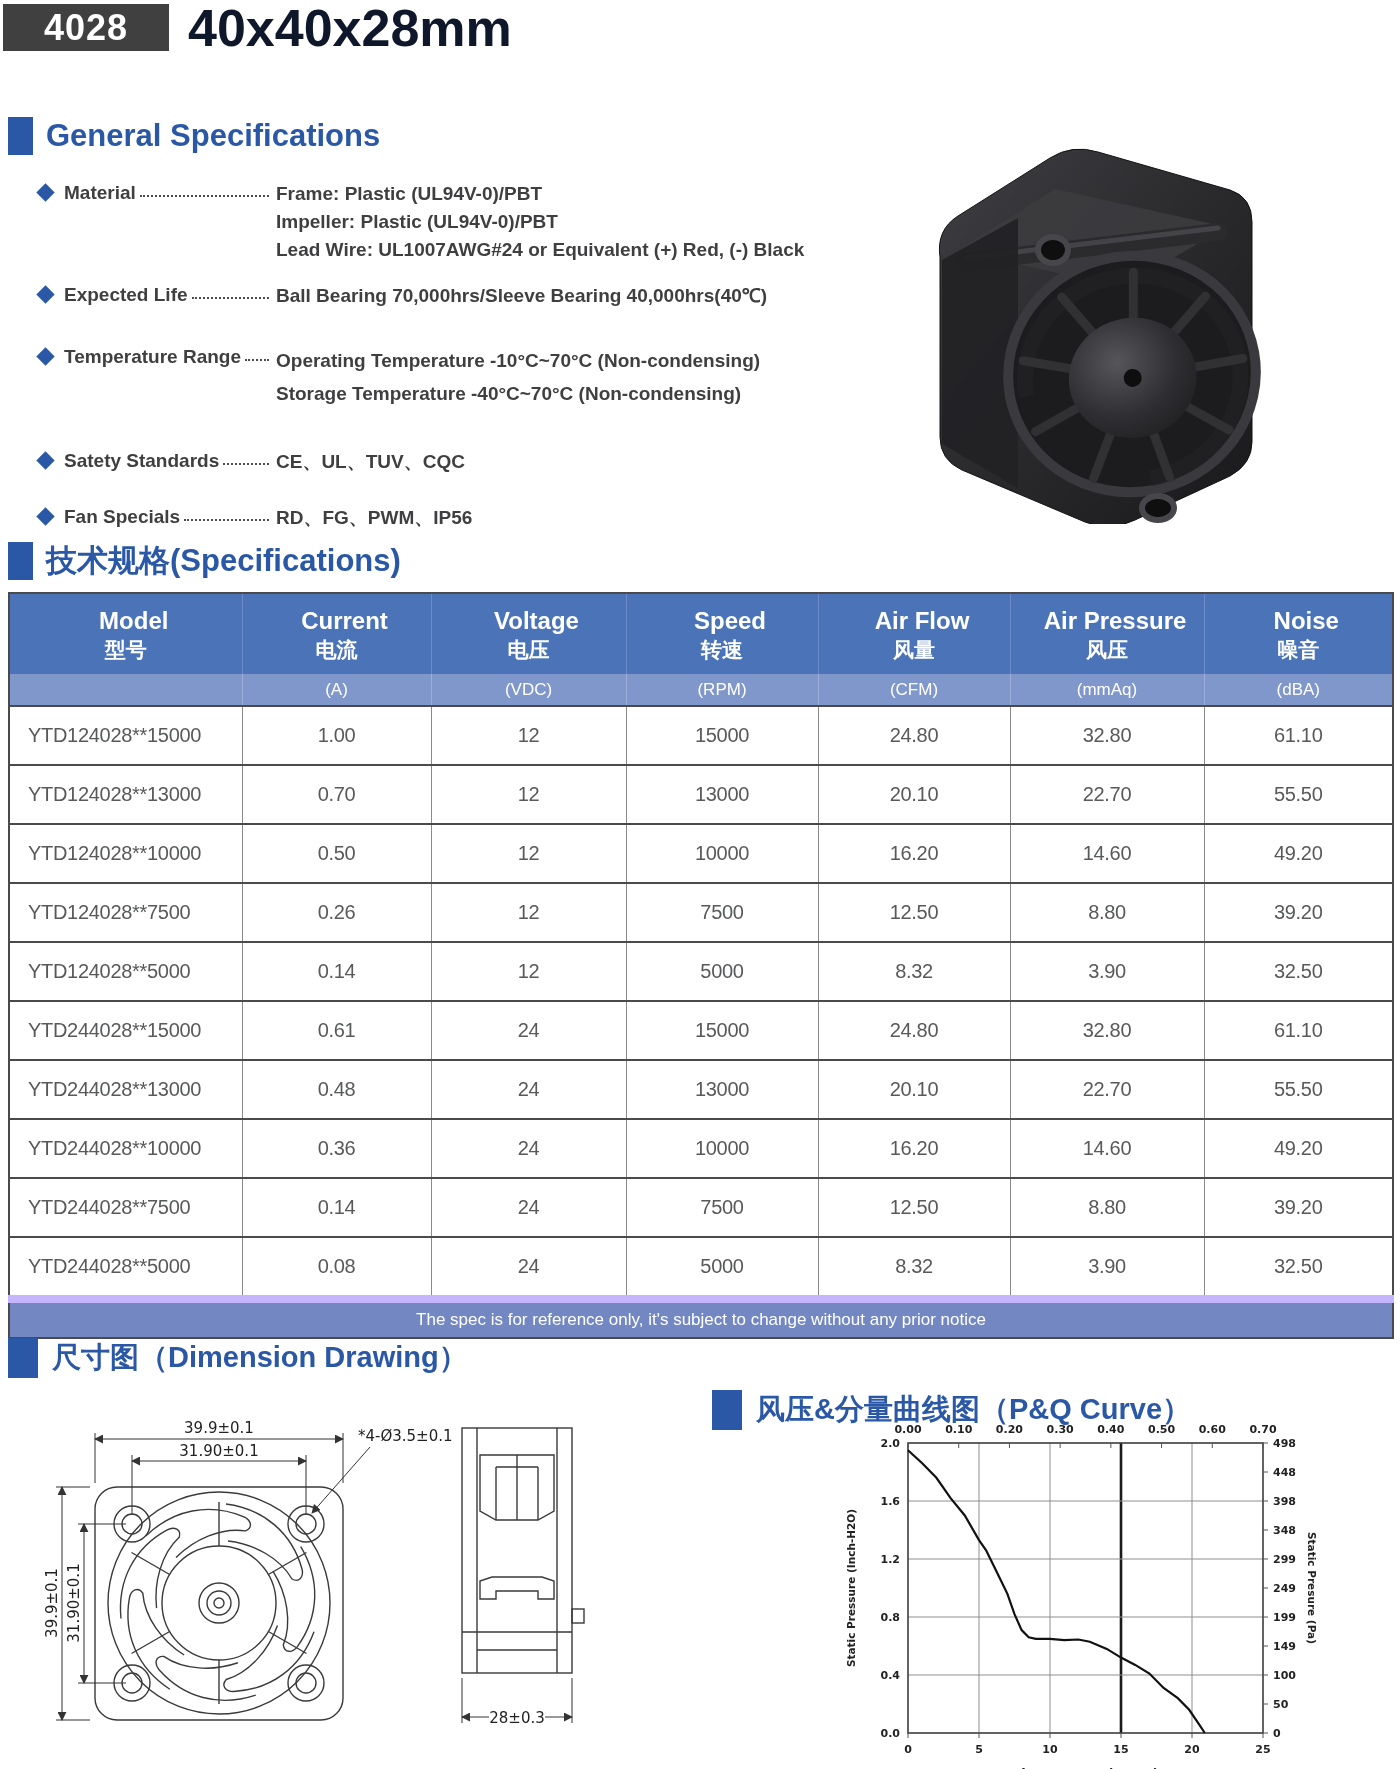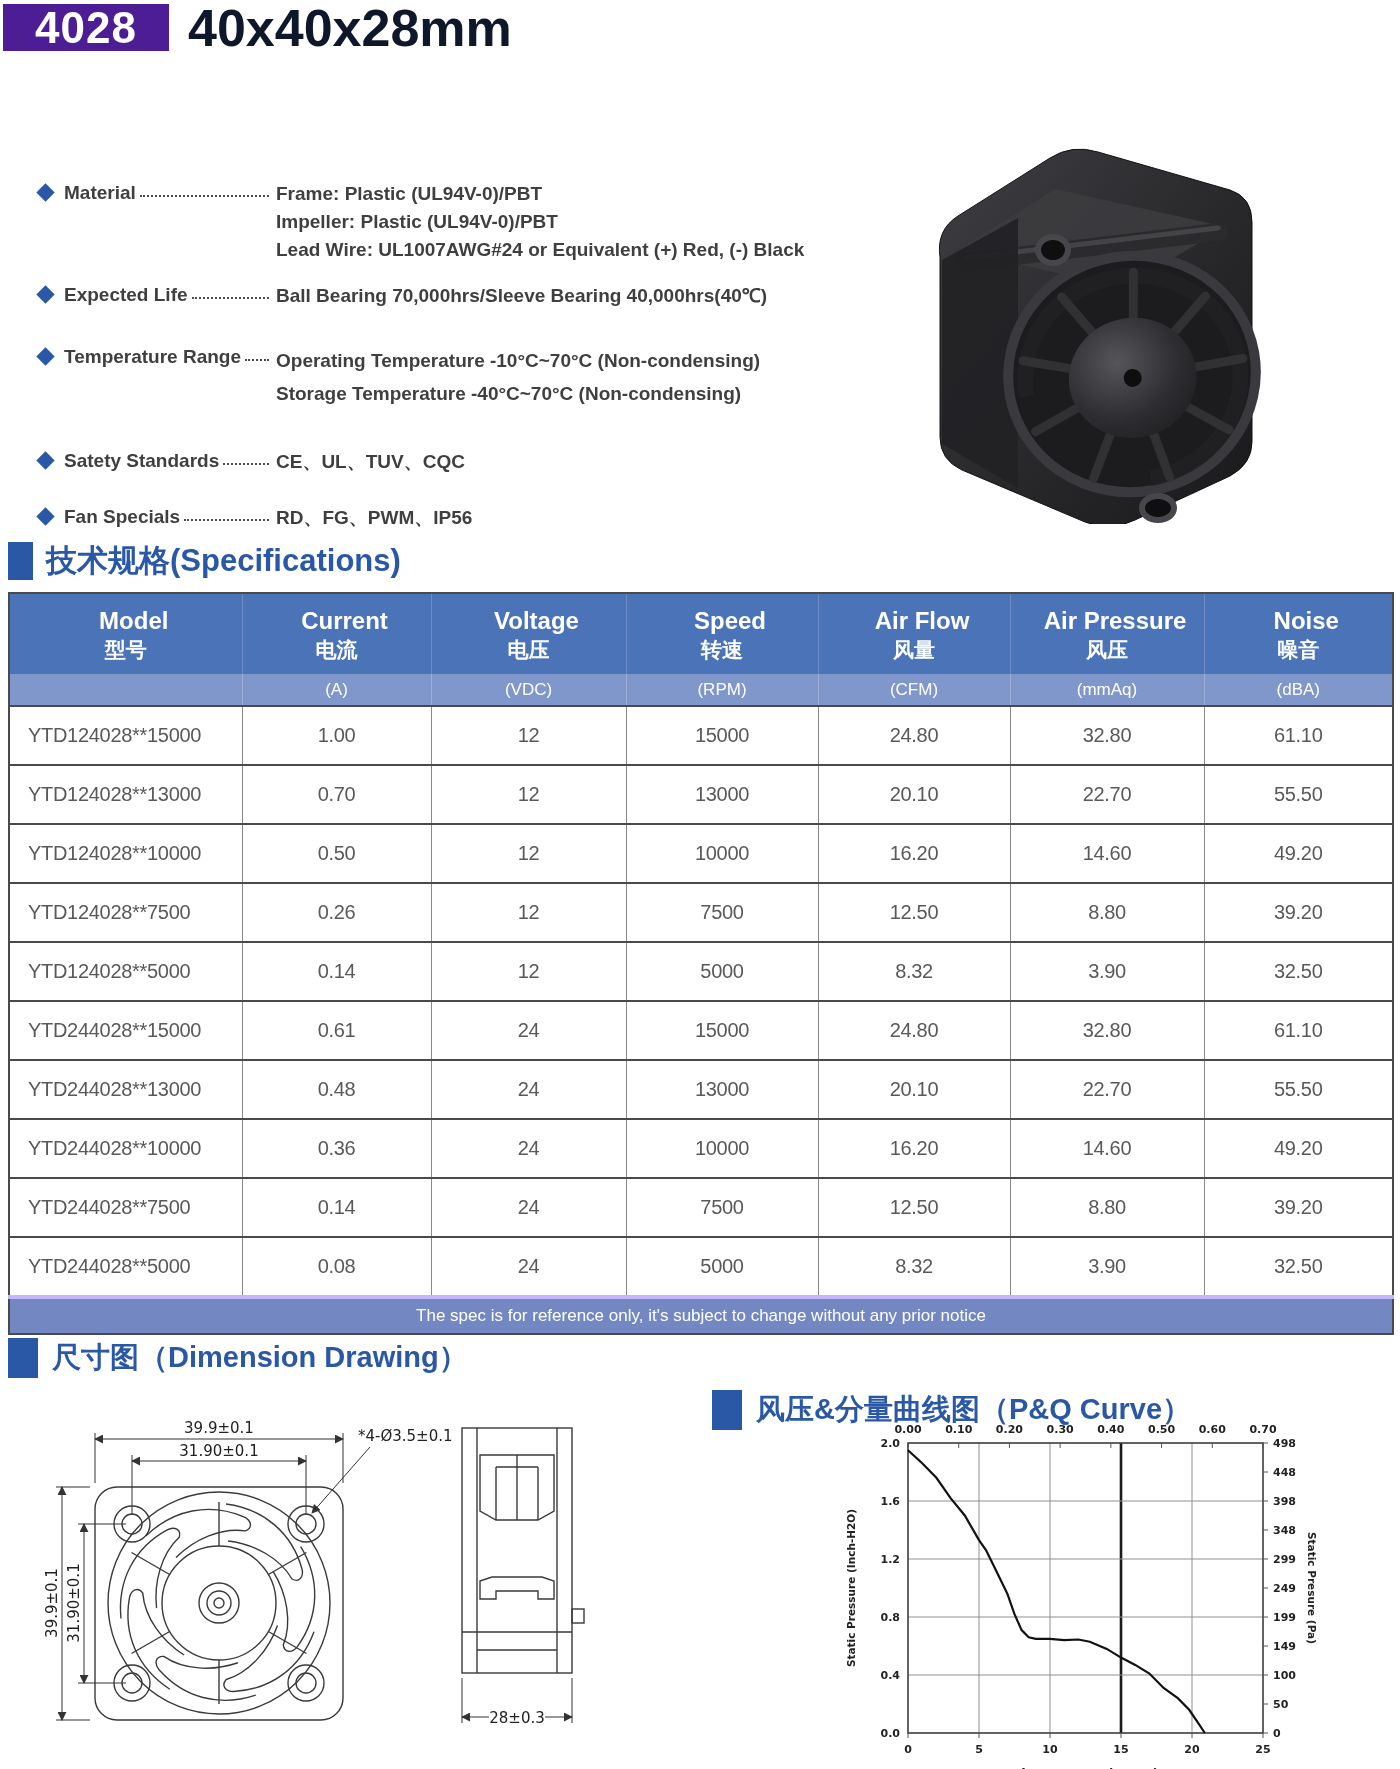--- a/index.html
+++ b/index.html
@@ -1,21 +1,21 @@
 <!DOCTYPE html>
 <html><head>
 <meta charset="utf-8">
 <style>
   html,body{margin:0;padding:0;background:#fff;font-family:"Liberation Sans",sans-serif;}
   #page{position:relative;width:1400px;height:1769px;background:#fff;overflow:hidden;}
 
   
-  .model-chip{position:absolute;left:3px;top:4px;width:166px;height:47px;background:#4c1d95;
+  .model-chip{position:absolute;left:3px;top:4px;width:166px;height:47px;background:#404040;
     color:#fff;display:flex;align-items:center;justify-content:center;
-    font-size:44px;font-weight:bold;letter-spacing:1px;}
+    font-size:36px;font-weight:bold;letter-spacing:1px;}
   #size-title{position:absolute;left:188px;top:0;margin:0;line-height:56px;
     font-size:52px;font-weight:bold;color:#0f172a;}
 
   
   .sec-head{position:absolute;display:flex;align-items:center;}
   .sq{width:25px;height:38px;background:#2a58a6;margin-right:13px;flex:none;}
   .sq-b{width:30px;height:40px;background:#2a58a6;margin-right:14px;flex:none;}
   .sec-title{font-size:31px;font-weight:bold;color:#2a58a6;white-space:nowrap;}
   .sec-title-b{font-size:29px;font-weight:bold;color:#2a58a6;white-space:nowrap;text-align:right;}
 
@@ -42,41 +42,45 @@
   #head-row th{background:#4a73b8;color:#fff;height:80px;border-left:1px solid #6f8cc6;vertical-align:middle;}
   #head-row th:first-child{border-left:none;}
   .th-en{display:block;font-size:24px;font-weight:bold;line-height:30px;padding-left:16px;}
   .th-zh{display:block;font-size:21px;font-weight:bold;line-height:27px;}
   #units-row td{background:#8097cb;color:#fff;font-size:17px;height:31px;border-left:1px solid #9dafd8;}
   #units-row td:first-child{border-left:none;}
   #table-body td{height:57px;font-size:20px;color:#58595b;letter-spacing:-0.3px;
     border-left:1px solid #8a8a8a;border-top:2px solid #4a4a4a;background:#fff;}
   #table-body td:first-child{border-left:none;}
   #table-body td.model{text-align:left;padding-left:18px;}
-  #foot-row td{background:#7388c3;color:#fff;font-size:17px;height:34px;border-top:4px solid #c4b5fd;}
+  #foot-row td{background:#7388c3;color:#fff;font-size:17px;height:34px;border-top:8px solid #c4b5fd;}
 
   
   #fan-photo{position:absolute;left:900px;top:92px;width:365px;height:432px;}
   #dim-svg{position:absolute;left:40px;top:1403px;width:660px;height:366px;}
   #pq-svg{position:absolute;left:715px;top:1393px;width:685px;height:376px;}
   .dimtext{font-family:"DejaVu Sans",sans-serif;font-size:15px;fill:#222;}
   .ctick{font-family:"DejaVu Sans",sans-serif;font-size:11px;font-weight:bold;fill:#222;}
   .ctitle{font-family:"DejaVu Sans",sans-serif;font-size:10.5px;font-weight:bold;fill:#222;}
   .ctitle-b{font-family:"DejaVu Sans",sans-serif;font-size:13px;font-weight:bold;fill:#222;letter-spacing:2px;}
 </style>
 </head>
 <body>
 
 <div id="page">
 
   <div class="model-chip">
     <span>4028</span>
   </div>
   <h1 id="size-title">40x40x28mm</h1>
 
+  <div class="sec-head" style="left:8px;top:117px;">
+    <span class="sq"></span>
+    <span class="sec-title">General Specifications</span>
+  </div>
 
   <div id="spec-list">
       <div class="spec-item gap-a">
         <div class="spec-left">
           <span class="diamond"></span>
           <span class="spec-label">Material</span>
           <span class="leader"></span>
         </div>
         <div class="spec-values">
           <div>Frame: Plastic (UL94V-0)/PBT</div>

